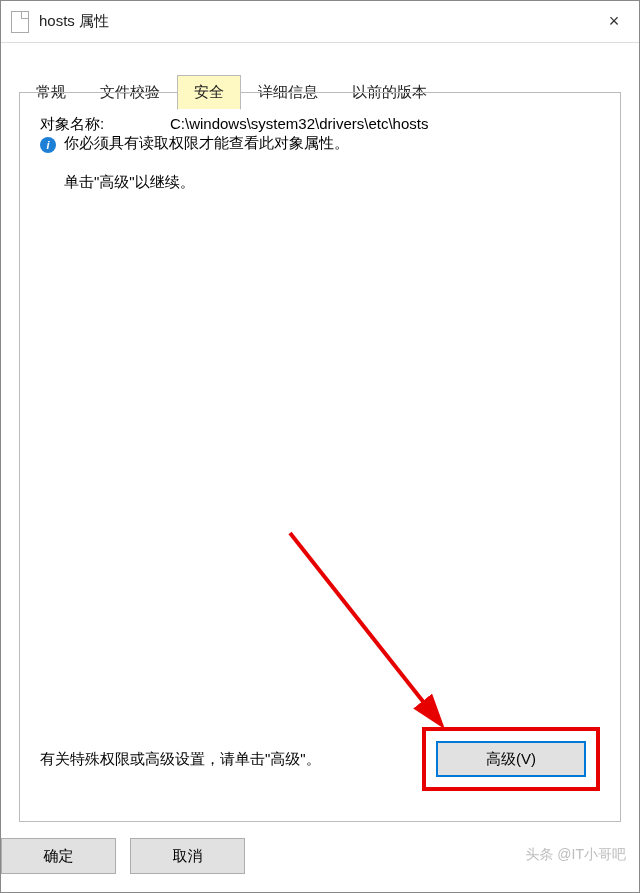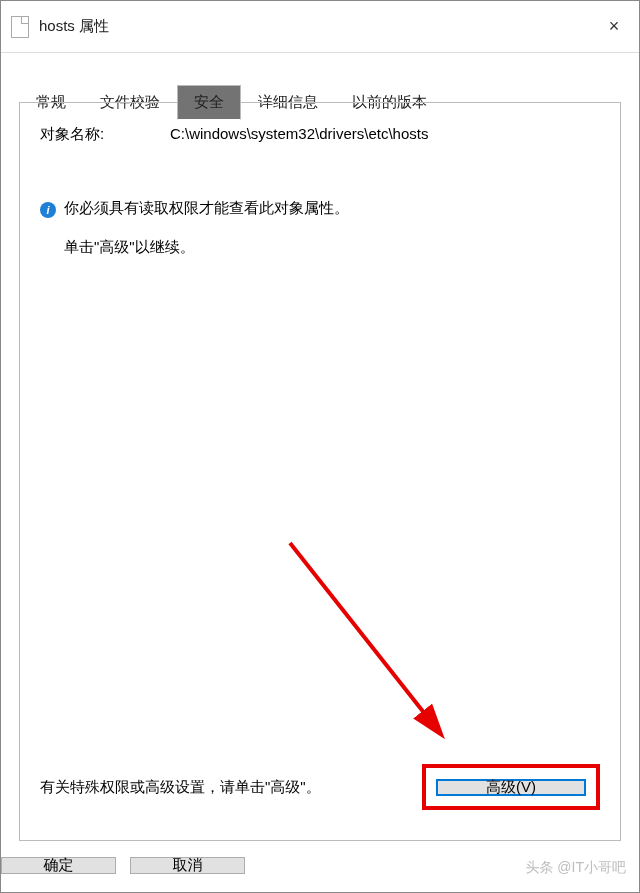--- a/index.html
+++ b/index.html
@@ -14,21 +14,21 @@
     }
     .window {
       width: 640px;
       height: 893px;
       border: 1px solid #888;
       background: #fff;
       display: flex;
       flex-direction: column;
     }
     .titlebar {
-      height: 52px;
+      height: 42px;
       display: flex;
       align-items: center;
       padding-left: 10px;
       border-bottom: 1px solid #ddd;
       background: #fff;
     }
     .titlebar-icon {
       width: 18px;
       height: 22px;
       border: 1px solid #aaa;
@@ -73,34 +73,33 @@
       color: #222;
       cursor: pointer;
       border: 1px solid transparent;
       position: relative;
       top: 18px;
       background: #fff;
     }
     .tab.active {
       border: 1px solid #bbb;
       border-bottom: 1px solid #fff;
-      background: #737373;
+      background: #fef9c3;
       z-index: 2;
     }
     .tabcontent-wrap {
       margin: 0 18px;
       border: 1px solid #bbb;
       flex: 1;
       padding: 22px 20px 20px 20px;
       position: relative;
     }
     .row-object {
       display: flex;
       gap: 40px;
-      margin-bottom: 55px;
       font-size: 15px;
     }
     .row-object .label { min-width: 90px; }
     .info-row {
       display: flex;
       align-items: flex-start;
       gap: 8px;
       margin-bottom: 14px;
     }
     .info-icon {
@@ -128,21 +127,21 @@
       display: flex;
       align-items: center;
       justify-content: space-between;
     }
     .advanced-btn-wrap {
       padding: 10px;
       border: 4px solid #e60000;
     }
     .btn {
       min-width: 115px;
-      height: 17px;
+      height: 36px;
       background: #e1e1e1;
       border: 1px solid #adadad;
       font-size: 15px;
       font-family: inherit;
       cursor: pointer;
       display: inline-flex;
       align-items: center;
       justify-content: center;
       padding: 0 18px;
     }
@@ -158,21 +157,21 @@
     }
     .arrow-svg {
       position: absolute;
       top: 430px;
       left: 260px;
       pointer-events: none;
     }
     .watermark {
       position: absolute;
       right: 14px;
-      bottom: 16px;
+      bottom: 29px;
       font-size: 14px;
       color: #bdbdbd;
       pointer-events: none;
     }
   </style>
 </head>
 <body>
 
 <div class="window">
 

